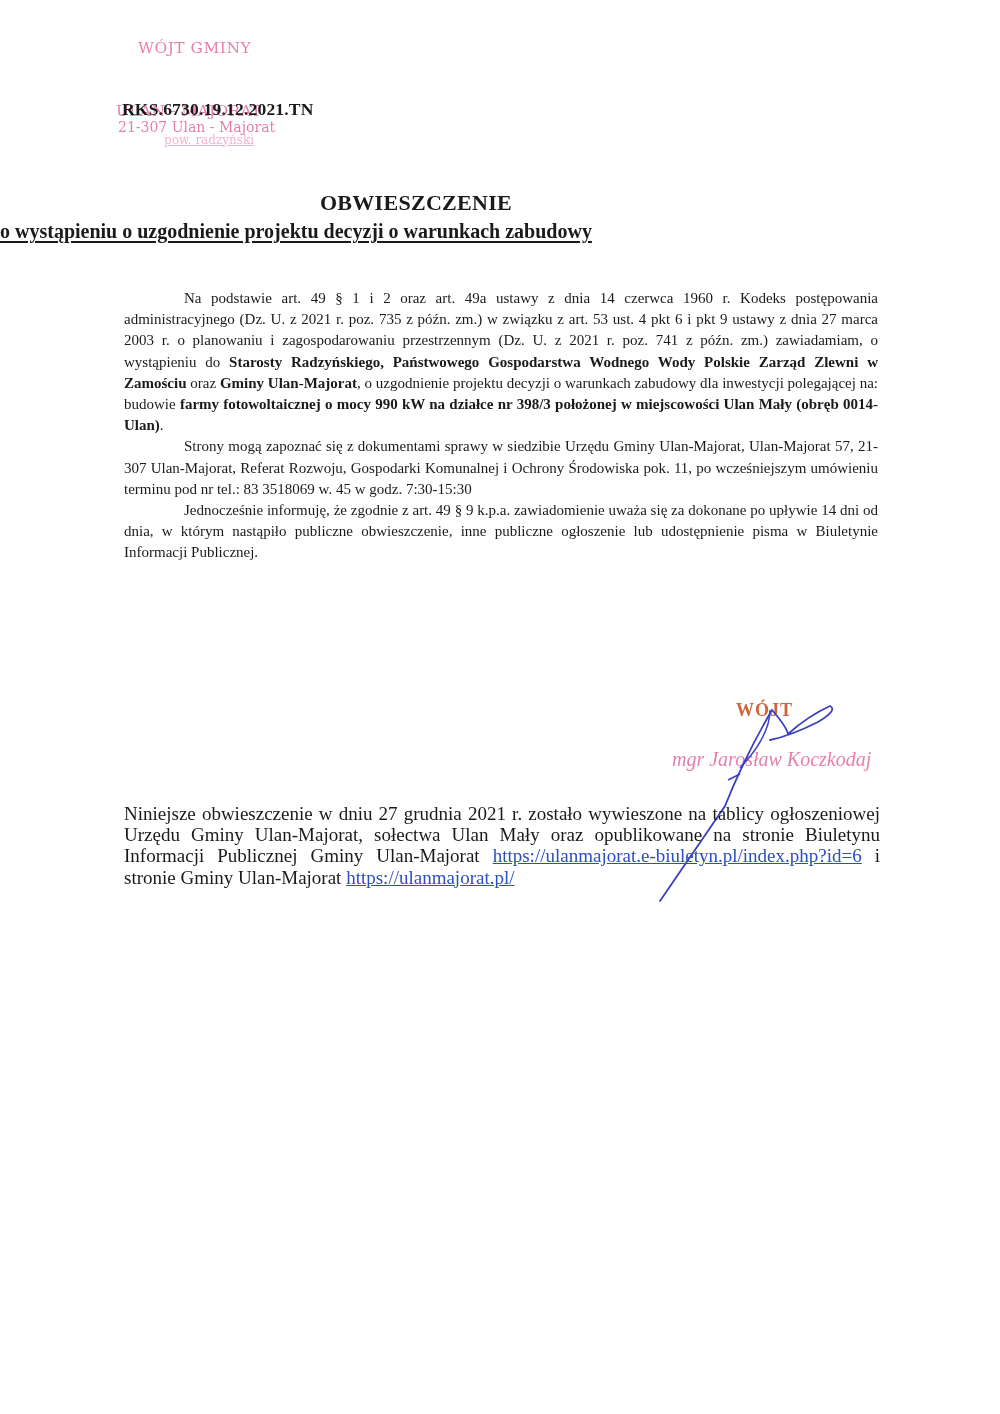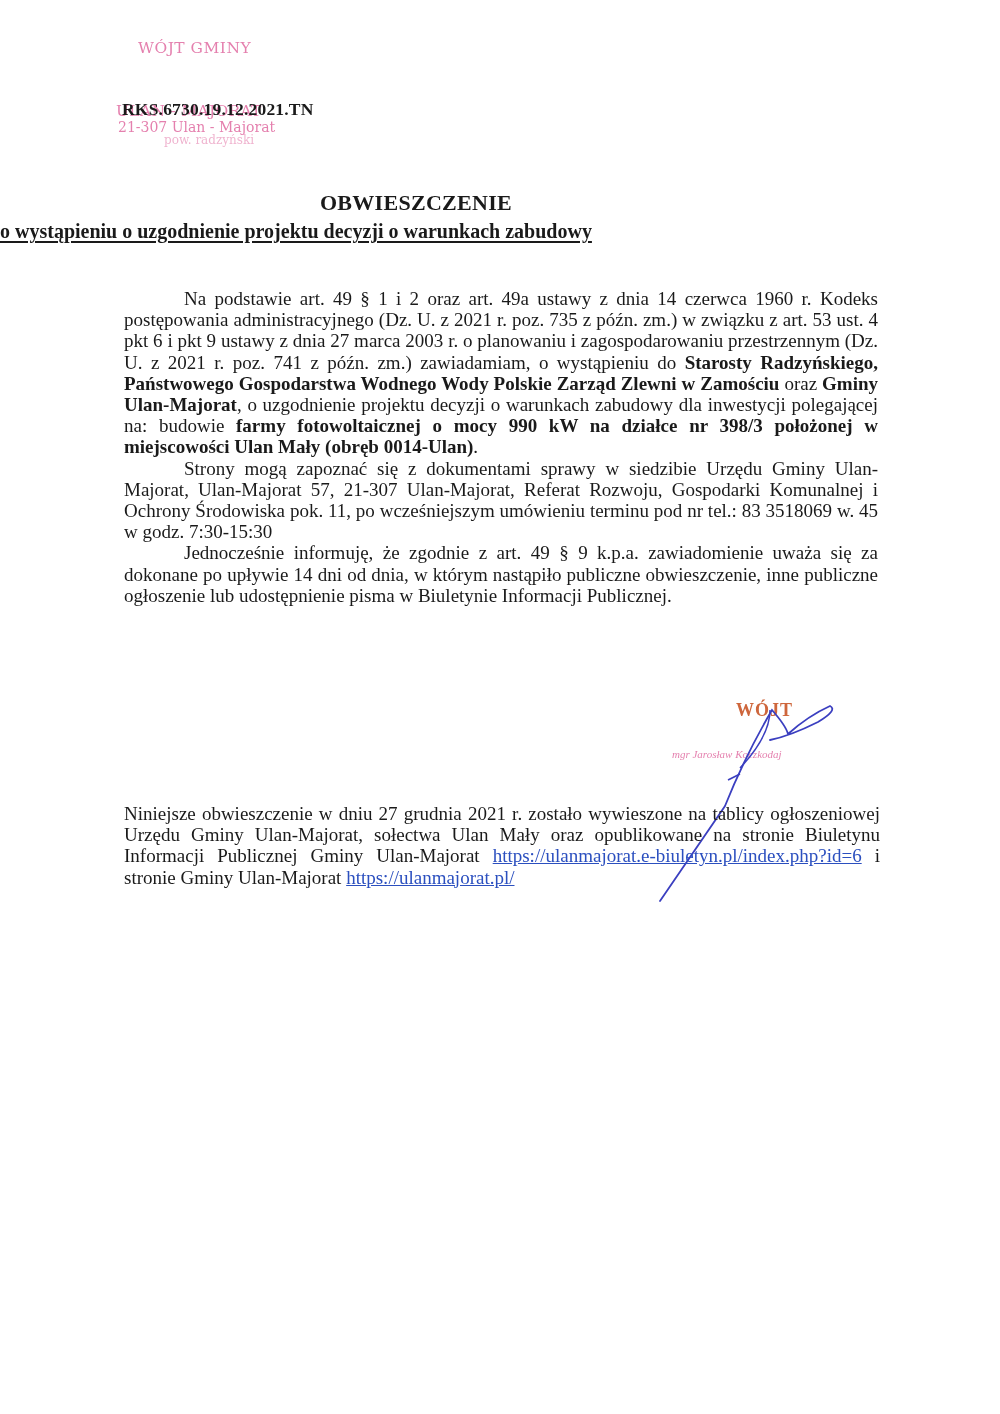--- a/index.html
+++ b/index.html
@@ -6,40 +6,40 @@
     body { width: 1000px; height: 1414px; position: relative; overflow: hidden;
       font-family: "Liberation Serif", "DejaVu Serif", serif; color: #1a1a1a; }
     .page { position: absolute; left: 0; top: 0; width: 1000px; height: 1414px; }
 
     .stamp { position: absolute; left: 104px; top: 40px; width: 210px; color: #e06aa0;
       font-family: "DejaVu Serif", serif; font-size: 15.5px; line-height: 16.5px; opacity: 0.85; }
     .stamp div { white-space: nowrap; }
     .stamp .l1 { padding-left: 34px; letter-spacing: 0.5px; }
     .stamp .l2 { padding-left: 12px; letter-spacing: 0.3px; margin-top: 46px; }
     .stamp .l3 { padding-left: 14px; font-size: 14px; }
-    .stamp .l4 { padding-left: 60px; font-size: 12px; opacity: 0.6; margin-top: -4px; }
+    .stamp .l4 { padding-left: 60px; font-size: 12px; opacity: 0.6; margin-top: -4px; text-decoration: underline; }
 
     .ref { position: absolute; left: 122px; top: 99px; font-weight: bold; font-size: 17.5px; letter-spacing: 0.2px; }
     .dateline { position: absolute; right: 119px; top: 74px; font-size: 18px; }
 
     .title { position: absolute; left: 0; width: 832px; top: 190px; text-align: center;
       font-weight: bold; font-size: 22px; letter-spacing: 0.3px; }
     .subtitle { position: absolute; left: 0; width: 1000px; top: 220px; text-align: left;
       font-weight: bold; font-size: 20px; text-decoration: underline; text-underline-offset: 3px; }
 
-    .body { position: absolute; left: 124px; width: 754px; top: 288px; font-size: 19px;
+    .body { position: absolute; left: 124px; width: 754px; top: 288px; font-size: 15px;
       line-height: 21.2px; text-align: justify; }
     .body p { margin: 0; text-indent: 60px; }
     .body b { font-weight: bold; }
 
     .sign { position: absolute; left: 660px; top: 700px; width: 240px; }
     .sign .role { position: absolute; left: 76px; top: 0; color: #c2410c; font-weight: bold;
       font-size: 18px; letter-spacing: 1px; opacity: 0.8; }
     .sign .name { position: absolute; left: 12px; top: 48px; color: #e06aa0; font-style: italic;
-      font-size: 11px; white-space: nowrap; opacity: 0.85; }
+      font-size: 20px; white-space: nowrap; opacity: 0.85; }
     .sign svg { position: absolute; left: -40px; top: -4px; }
 
     .posted { position: absolute; left: 124px; width: 756px; top: 803px; font-size: 19px;
       line-height: 21.2px; text-align: justify; }
     .posted p { margin: 0; }
     .posted a { color: #2b4fbf; text-decoration: underline; }
   </style>
 </head>
 <body>
 

